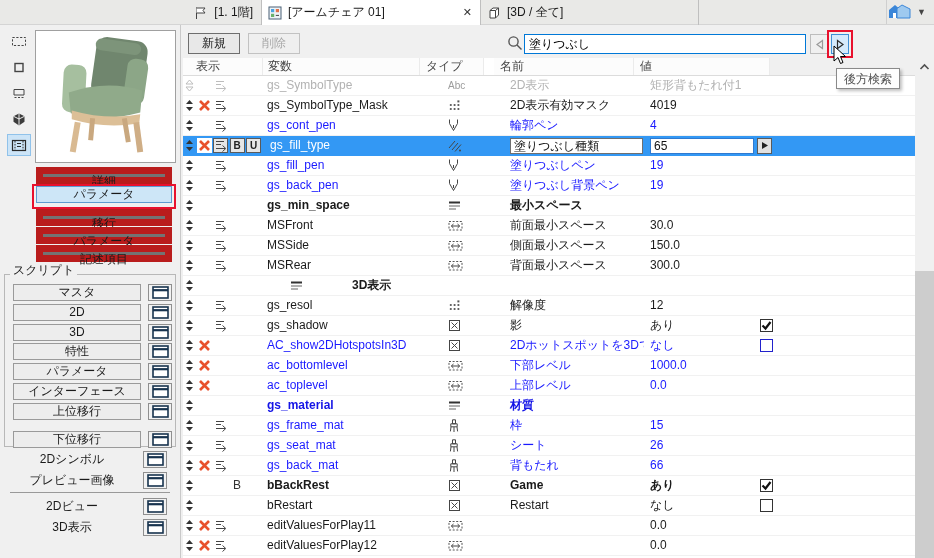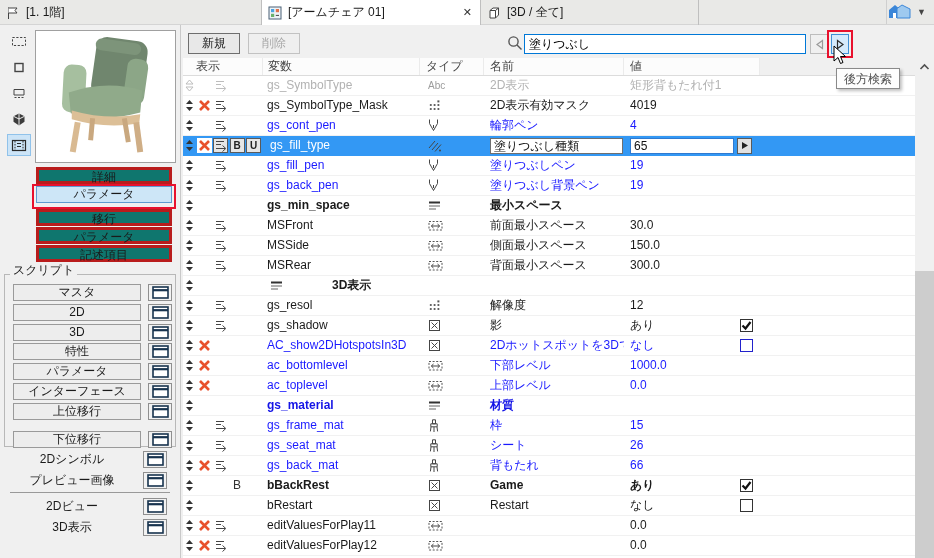--- a/index.html
+++ b/index.html
@@ -8,37 +8,37 @@
          background:#f0f0f0; position:relative; overflow:hidden; }
 
   
   #tabbar { position:absolute; left:0; top:0; width:934px; height:25px; background:#e9e9e7;
             border-bottom:1px solid #d4d4d4; display:flex; }
   .tab { height:25px; display:flex; align-items:center; gap:6px; padding:0 8px 0 6px;
          border-right:1px solid #bfbfbf; position:relative; }
   .tab.active { background:#ffffff; border-right:1px solid #bfbfbf; }
   .tab .ticon { display:inline-flex; width:14px; height:14px; }
   .tab .tclose { margin-left:auto; padding-left:14px; color:#333; font-size:11px; }
-  #tab-0 { width:262px; }
+  #tab-0 { width:262px;justify-content:flex-end; }
   #tab-1 { width:219px; }
   #tab-2 { width:218px; }
   #tabbar-right { margin-left:auto; display:flex; align-items:center; gap:3px; padding-right:8px;
                   border-left:1px solid #cfcfcf; }
   .caret { font-size:9px; color:#444; }
 
   
   #sidebar { position:absolute; left:0; top:25px; width:181px; height:533px; background:#f0f0f0;
              border-right:1px solid #c9c9c9; }
   .mini-tool { position:absolute; left:7px; width:24px; height:22px; display:flex; align-items:center;
                justify-content:center; border:1px solid transparent; }
   .mini-tool.sel { background:#cce4f7; border:1px solid #90c2ea; }
   #preview-box { position:absolute; left:35px; top:5px; width:141px; height:133px; background:#fff;
                  border:1px solid #a0a0a0; }
-  .navbtn { position:absolute; left:36px; width:136px; height:17px; background:#0f766e;
-            border:3px solid #b91c1c; text-align:center; line-height:15px; font-size:12px; }
+  .navbtn { position:absolute; left:36px; width:136px; height:17px; background:#737373;
+            border:7px solid #b91c1c; text-align:center; line-height:15px; font-size:12px; }
   .navbtn.active { background:#cde6f7; border:1px solid #5e9bd0; }
   #param-red-box { position:absolute; left:32px; top:159px; width:144px; height:25px;
                    border:2px solid #e8112d; pointer-events:none; }
   #script-group { position:absolute; left:4px; top:249px; width:172px; height:173px;
                   border:1px solid #b8b8b8; }
   #script-label { position:absolute; left:10px; top:237px; background:#f0f0f0; padding:0 3px; font-size:12px; }
   .script-row { position:absolute; left:8px; width:162px; height:18px; display:flex; }
   .script-btn { width:128px; height:17px; background:#ededed; border:1px solid #9a9a9a;
                 text-align:center; line-height:15px; font-size:12px; }
   .winbtn { width:24px; height:17px; margin-left:7px; background:#f2f2f2; border:1px solid #8f8f8f;
@@ -67,30 +67,30 @@
              font-size:12px; color:#4d4d4d; z-index:40; }
   #cursor { position:absolute; left:652px; top:20px; z-index:50; }
 
   
   #ptable { position:absolute; left:2px; top:33px; width:732px; height:500px; background:#fff; }
   #phead { display:flex; height:18px; border-bottom:1px solid #dcdcdc; color:#454545; }
   .hc { line-height:17px; border-right:1px solid #ebebeb; background:#fcfcfc; }
   .hc-show { width:80px; padding-left:13px; }
   .hc-var  { width:157px; padding-left:5px; }
   .hc-type { width:64px; padding-left:6px; }
-  .hc-name { width:140px; padding-left:6px; }
+  .hc-name { width:140px; padding-left:6px;margin-left:10px; }
   .hc-val  { width:136px; padding-left:6px; }
   .hc-tail { flex:1; background:#f0f0f0; border-right:none; }
 
   .prow { display:flex; height:20px; line-height:19px; border-bottom:1px solid #f1f1f1; background:#fff; }
   .prow.sel { background:#3398f4; border-bottom:1px solid #3398f4; }
   .sl { display:inline-flex; align-items:center; justify-content:center; }
   .sl-ud { width:13px; } .sl-x { width:16px; } .sl-ar { width:17px; } .sl-b { width:16px; } .sl-u { width:17px; }
   .c-var  { width:158px; padding-left:5px; overflow:hidden; white-space:nowrap; }
-  .c-type { width:64px; padding-left:8px; display:flex; align-items:center; }
+  .c-type { width:64px; padding-left:8px; display:flex; align-items:center;margin-left:20px; }
   .c-name { width:140px; padding-left:6px; overflow:hidden; white-space:nowrap; display:flex; align-items:center; }
   .c-val  { width:110px; padding-left:6px; display:flex; align-items:center; }
   .c-chk  { width:26px; display:flex; align-items:center; }
   .c-tail { flex:1; }
 
   .st-disabled { color:#b2b2b2; }
   .st-link { color:#1a1aff; }
   .st-bold { font-weight:bold; }
   .st-boldlink { color:#1414e6; font-weight:bold; }
   .dimmed svg path, .dimmed svg rect, .dimmed svg circle { stroke:#bdbdbd !important; fill:none; }

